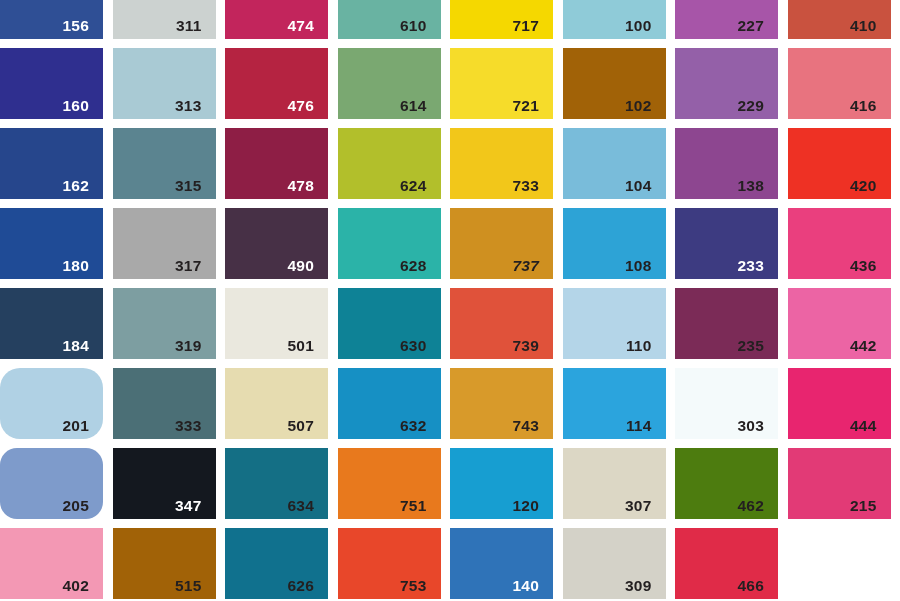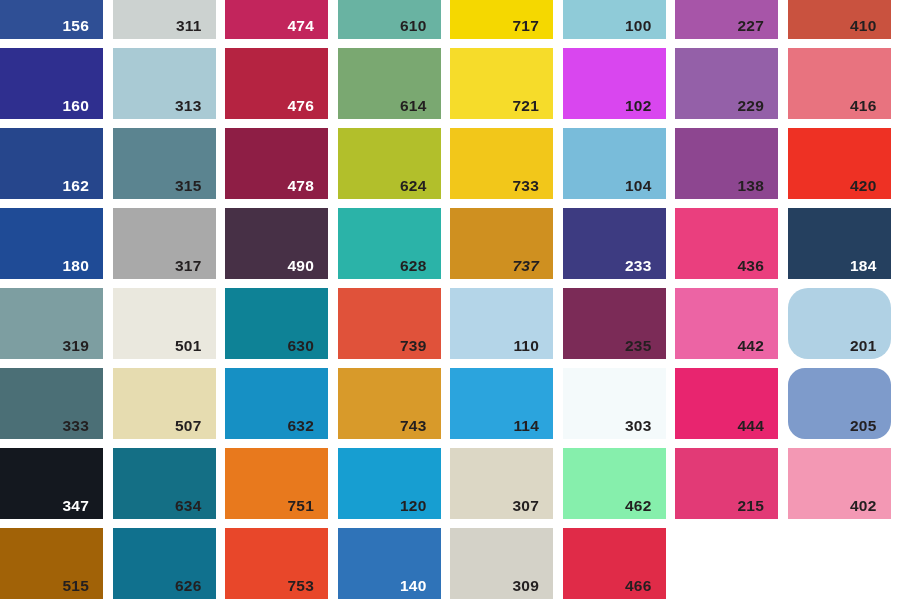--- a/index.html
+++ b/index.html
@@ -126,21 +126,21 @@
         <div class="swatch" style="background: rgb(122, 168, 113);">
           <span class="code dark">614</span>
         </div>
       </div>
       <div class="cell">
         <div class="swatch" style="background: rgb(246, 220, 42);">
           <span class="code dark">721</span>
         </div>
       </div>
       <div class="cell">
-        <div class="swatch" style="background: #d946ef;">
+        <div class="swatch" style="background: #a16207;">
           <span class="code dark">102</span>
         </div>
       </div>
       <div class="cell">
         <div class="swatch" style="background: rgb(148, 96, 168);">
           <span class="code dark">229</span>
         </div>
       </div>
       <div class="cell">
         <div class="swatch" style="background: rgb(232, 115, 127);">
@@ -206,20 +206,25 @@
         <div class="swatch" style="background: rgb(43, 179, 168);">
           <span class="code dark">628</span>
         </div>
       </div>
       <div class="cell">
         <div class="swatch" style="background: rgb(207, 144, 32); font-style: italic;">
           <span class="code dark">737</span>
         </div>
       </div>
       <div class="cell">
+        <div class="swatch" style="background: rgb(45, 163, 214);">
+          <span class="code dark">108</span>
+        </div>
+      </div>
+      <div class="cell">
         <div class="swatch" style="background: rgb(61, 59, 129);">
           <span class="code light">233</span>
         </div>
       </div>
       <div class="cell">
         <div class="swatch" style="background: rgb(234, 63, 126);">
           <span class="code dark">436</span>
         </div>
       </div>
       <div class="cell">
@@ -326,21 +331,21 @@
         <div class="swatch" style="background: rgb(23, 158, 209);">
           <span class="code dark">120</span>
         </div>
       </div>
       <div class="cell">
         <div class="swatch" style="background: rgb(220, 215, 197);">
           <span class="code dark">307</span>
         </div>
       </div>
       <div class="cell">
-        <div class="swatch" style="background: #86efac; text-decoration: underline;">
+        <div class="swatch" style="background: #4d7c0f; text-decoration: underline;">
           <span class="code dark">462</span>
         </div>
       </div>
       <div class="cell">
         <div class="swatch" style="background: rgb(226, 58, 118);">
           <span class="code dark">215</span>
         </div>
       </div>
       <div class="cell">
         <div class="swatch" style="background: rgb(243, 152, 180);">

